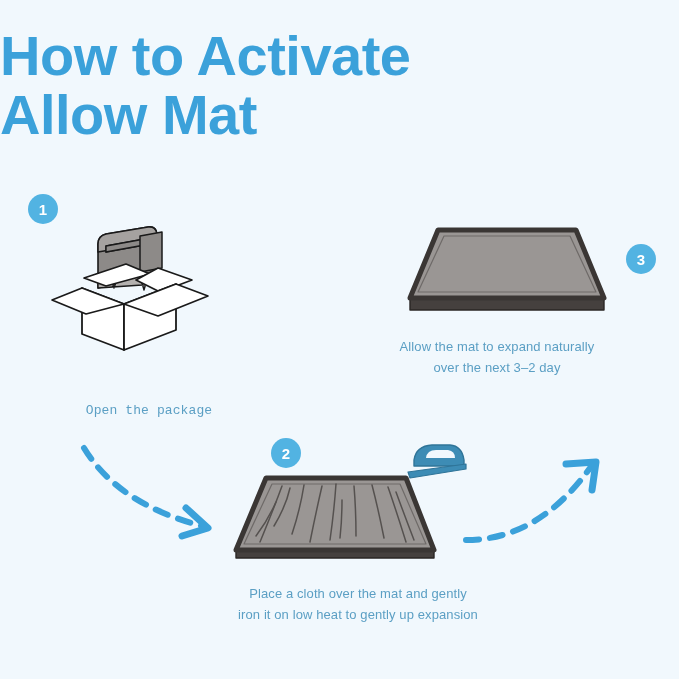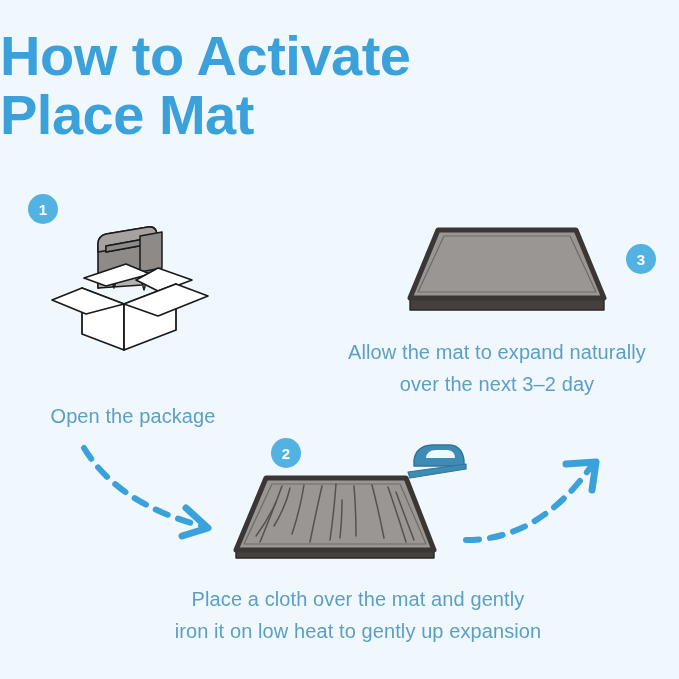--- a/index.html
+++ b/index.html
@@ -30,30 +30,31 @@
   .title-line {
     display: block;
     font-size: 56px;
     font-weight: 700;
     color: #3ba1da;
     letter-spacing: -0.5px;
   }
   .caption {
     position: absolute;
     color: #5b9fc4;
-    font-size: 20px;
+    font-size: 13px;
     line-height: 1.62;
     text-align: center;
     font-weight: 400;
     letter-spacing: 0.1px;
   }
   #caption-1 {
-    left: 0;
+    left: 16px;
     top: 400px;
     width: 266px;
+    font-family: Liberation Mono, monospace;
   }
   #caption-3 {
     left: 318px;
     top: 336px;
     width: 358px;
   }
   #caption-2 {
     left: 128px;
     top: 583px;
     width: 460px;
@@ -85,21 +86,21 @@
   #art-arrow-1 { left: 78px;  top: 442px; width: 160px; height: 100px; }
   #art-arrow-2 { left: 462px; top: 452px; width: 152px; height: 100px; }
 </style>
 </head>
 <body>
 
 <div id="infographic">
 
   <div class="title-block">
     <span class="title-line">How to Activate</span>
-    <span class="title-line">Place Mat</span>
+    <span class="title-line">Allow Mat</span>
   </div>
 
   <div class="badge" id="badge-1">1</div>
 
   <svg class="art" id="art-box" viewBox="0 0 180 130">
 
     <g>
       <path d="M58 66 L58 22 Q58 14 66 12 L108 5 Q116 4 117 12 L117 52 Z" fill="#8d8a88" stroke="#1a1a1a" stroke-width="1.6" stroke-linejoin="round"></path>
       <path d="M58 22 Q58 14 66 12 L108 5 Q116 4 117 12 L117 20 L58 30 Z" fill="#a5a2a0" stroke="#1a1a1a" stroke-width="1.6" stroke-linejoin="round"></path>
       <path d="M66 24 L110 16 L110 22 L66 30 Z" fill="#79standin" stroke="#1a1a1a" stroke-width="1.4" stroke-linejoin="round"></path>

